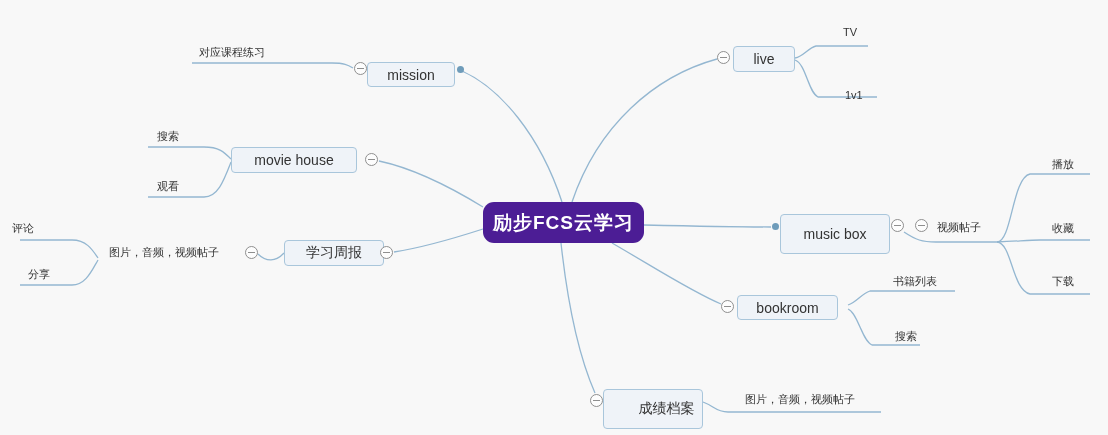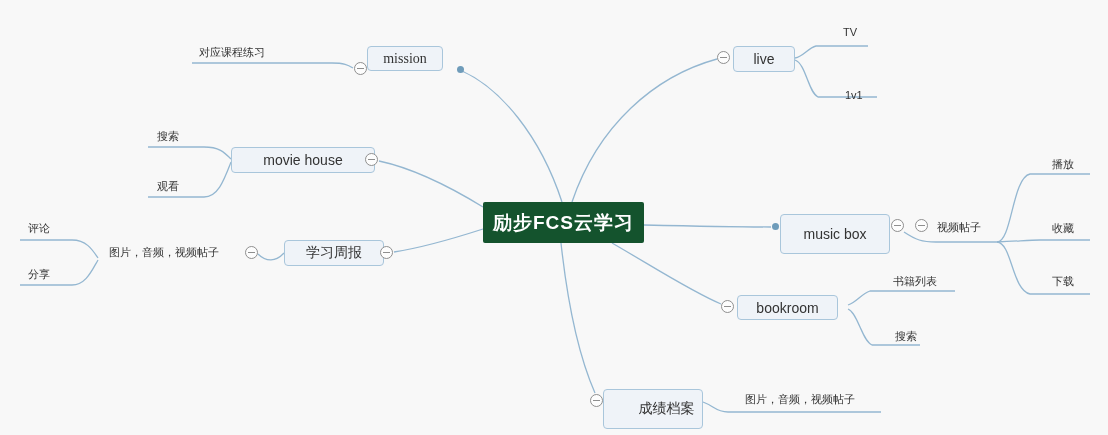--- a/index.html
+++ b/index.html
@@ -2,21 +2,21 @@
 <html><head>
 <meta charset="utf-8">
 <style>
   html,body{margin:0;padding:0;}
   body{background:#f8f8f8;font-family:"Liberation Sans","DejaVu Sans",sans-serif;}
   .canvas{position:relative;width:1108px;height:435px;background:#f8f8f8;overflow:hidden;}
   .edges{position:absolute;left:0;top:0;width:1108px;height:435px;}
   .node{position:absolute;box-sizing:border-box;border:1px solid #a9c6db;background:#eff3f8;
         border-radius:4px;color:#333;font-size:14px;text-align:center;
         display:flex;align-items:center;justify-content:center;white-space:nowrap;z-index:3;}
-  .root-node{position:absolute;box-sizing:border-box;background:#14532d;border-radius:2px;
+  .root-node{position:absolute;box-sizing:border-box;background:#4c1d95;border-radius:11px;
         color:#fff;font-size:19px;font-weight:bold;text-align:center;letter-spacing:1px;
         display:flex;align-items:center;justify-content:center;white-space:nowrap;z-index:4;}
   .leaf{position:absolute;color:#333;font-size:11px;white-space:nowrap;z-index:3;line-height:15px;}
   .expander{position:absolute;width:13px;height:13px;border:1px solid #8f8f8f;border-radius:50%;
         background:#fdfdfd;box-sizing:border-box;display:flex;align-items:center;justify-content:center;z-index:5;}
   .expander .minus{width:7px;height:1px;background:#8f8f8f;}
   .cdot{position:absolute;width:7px;height:7px;border-radius:50%;background:#6f9cba;z-index:5;}
 </style>
 </head>
 <body>
@@ -51,33 +51,33 @@
     <path d="M 997,242 C 1012,243 1012,290 1030,294 L 1090,294"></path>
 
     <path d="M 848,305 C 857,302 861,294 870,291 L 955,291"></path>
     <path d="M 848,309 C 858,313 862,341 872,345 L 920,345"></path>
 
     <path d="M 703,402 C 714,406 716,412 728,412 L 881,412"></path>
   </svg>
 
   <div class="root-node" style="left:483px;top:202px;width:161px;height:41px;">励步FCS云学习</div>
 
-  <div class="node" style="left:367px;top:46px;width:76px;height:25px;font-family:Liberation Serif, serif;">mission</div>
-  <div class="node" style="left:231px;top:147px;width:144px;height:26px;">movie house</div>
+  <div class="node" style="left:367px;top:62px;width:88px;height:25px;">mission</div>
+  <div class="node" style="left:231px;top:147px;width:126px;height:26px;">movie house</div>
   <div class="node" style="left:284px;top:240px;width:100px;height:26px;">学习周报</div>
   <div class="node" style="left:733px;top:46px;width:62px;height:26px;">live</div>
   <div class="node" style="left:780px;top:214px;width:110px;height:40px;">music box</div>
   <div class="node" style="left:737px;top:295px;width:101px;height:25px;">bookroom</div>
   <div class="node" style="left:603px;top:389px;width:100px;height:40px;padding-left:27px;">成绩档案</div>
 
   <div class="leaf" style="left:199px;top:45px;">对应课程练习</div>
   <div class="leaf" style="left:157px;top:129px;">搜索</div>
   <div class="leaf" style="left:157px;top:179px;">观看</div>
   <div class="leaf" style="left:109px;top:245px;">图片，音频，视频帖子</div>
-  <div class="leaf" style="left:28px;top:221px;">评论</div>
+  <div class="leaf" style="left:12px;top:221px;">评论</div>
   <div class="leaf" style="left:28px;top:267px;">分享</div>
   <div class="leaf" style="left:843px;top:25px;">TV</div>
   <div class="leaf" style="left:845px;top:88px;">1v1</div>
   <div class="leaf" style="left:937px;top:220px;">视频帖子</div>
   <div class="leaf" style="left:1052px;top:157px;">播放</div>
   <div class="leaf" style="left:1052px;top:221px;">收藏</div>
   <div class="leaf" style="left:1052px;top:274px;">下载</div>
   <div class="leaf" style="left:893px;top:274px;">书籍列表</div>
   <div class="leaf" style="left:895px;top:329px;">搜索</div>
   <div class="leaf" style="left:745px;top:392px;">图片，音频，视频帖子</div>

